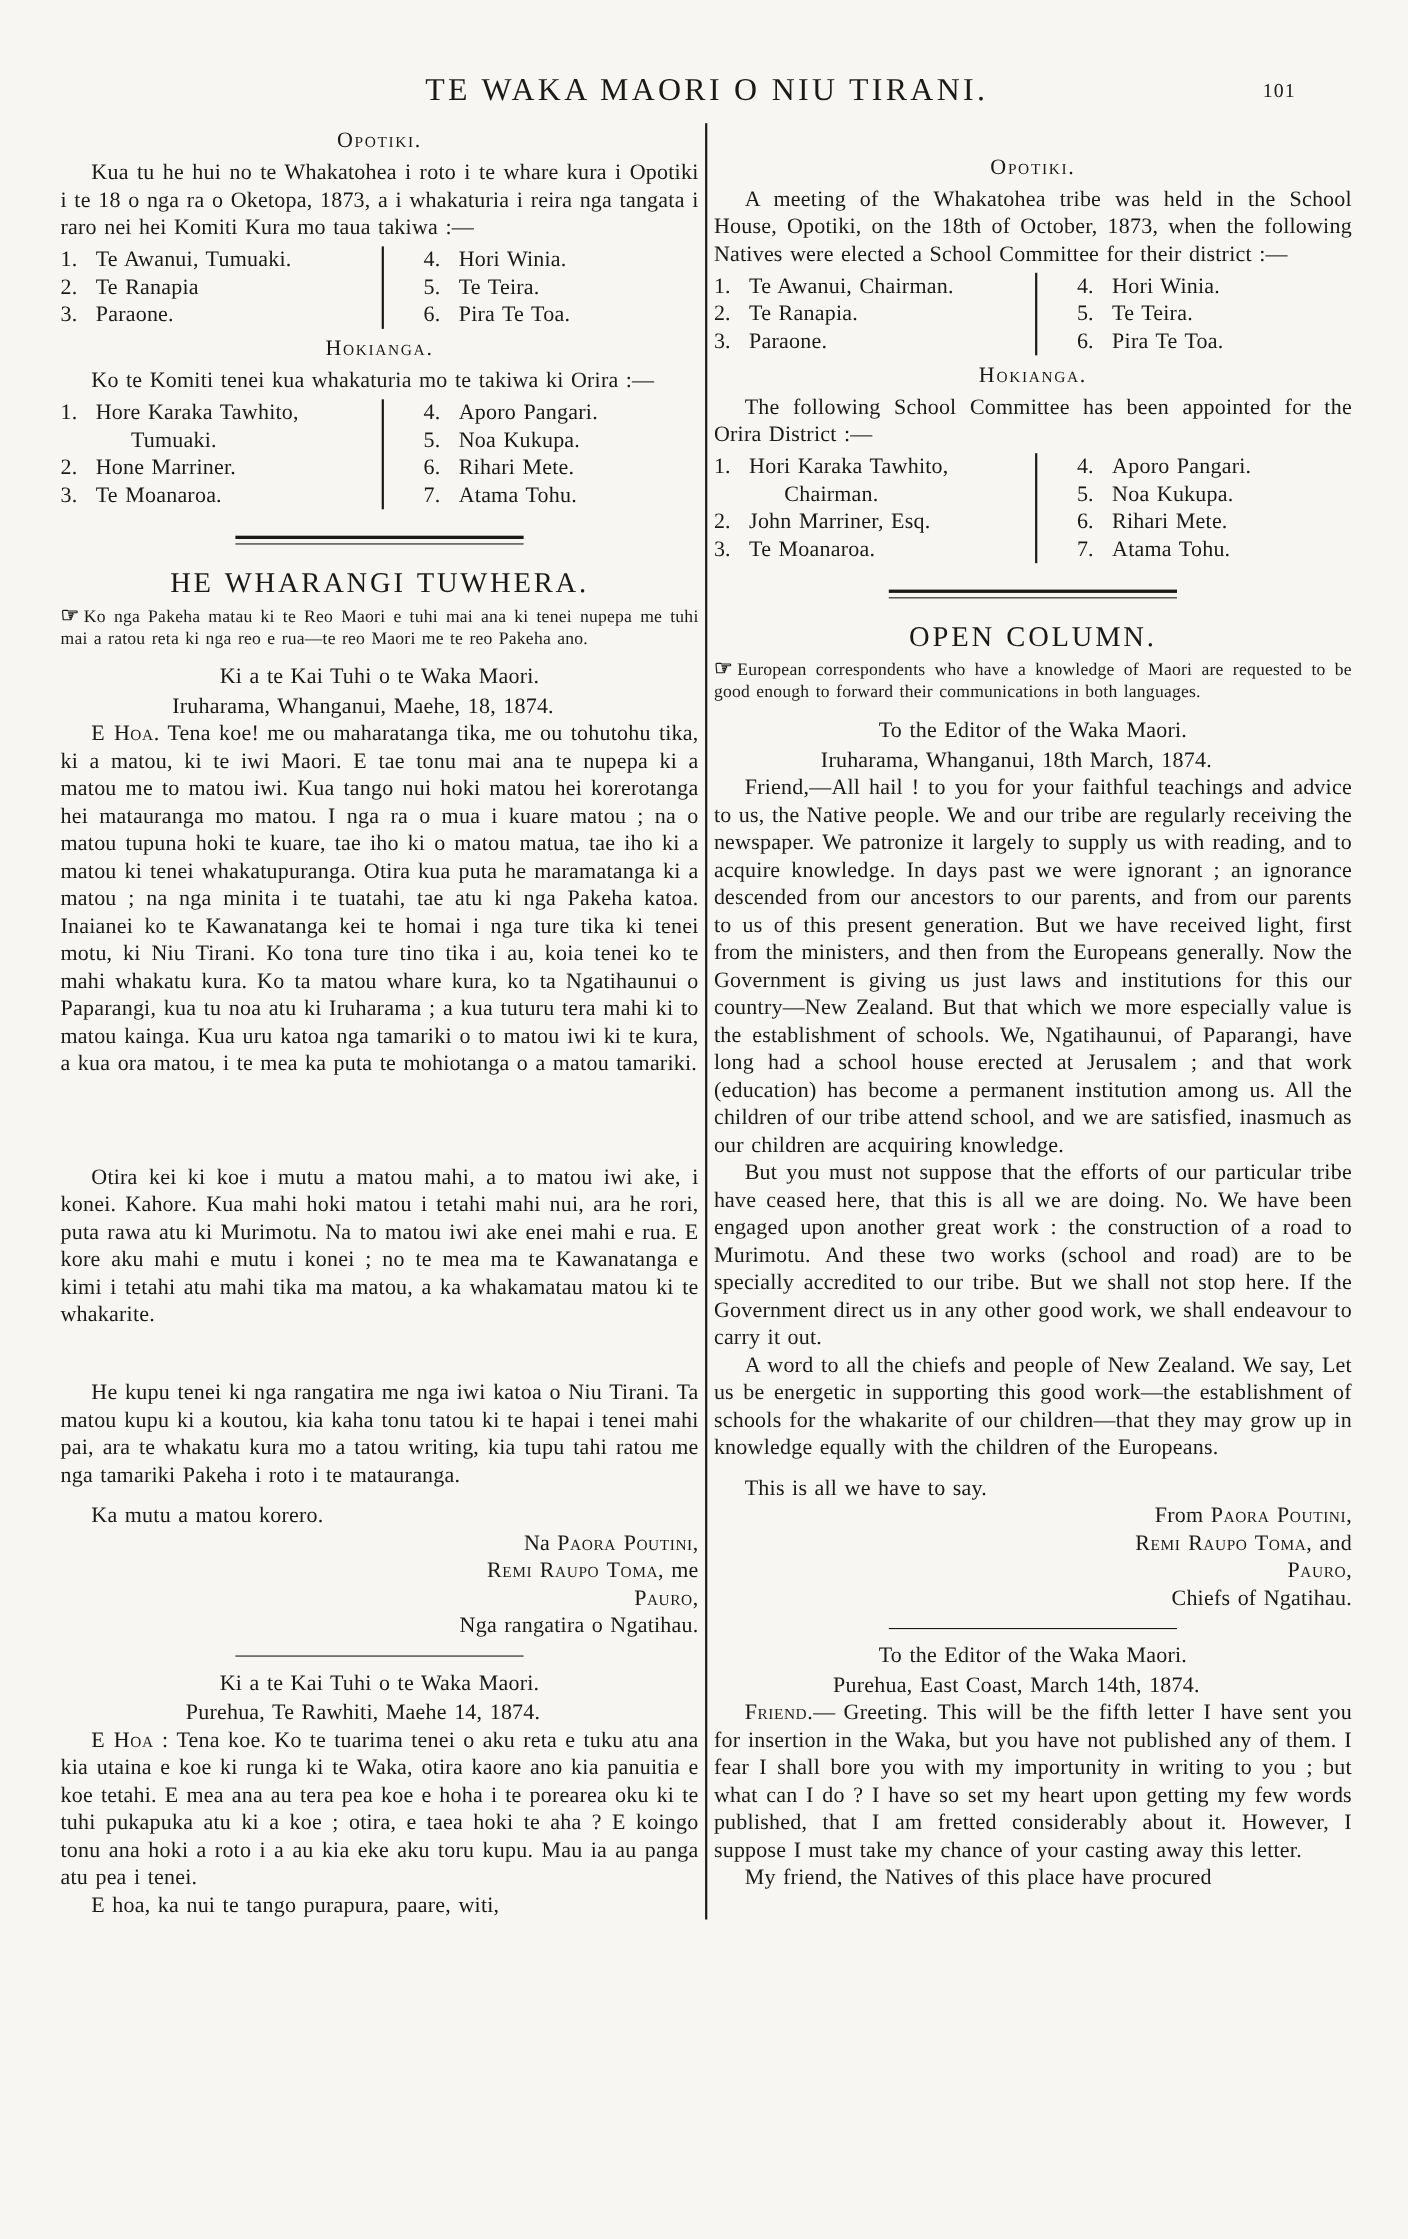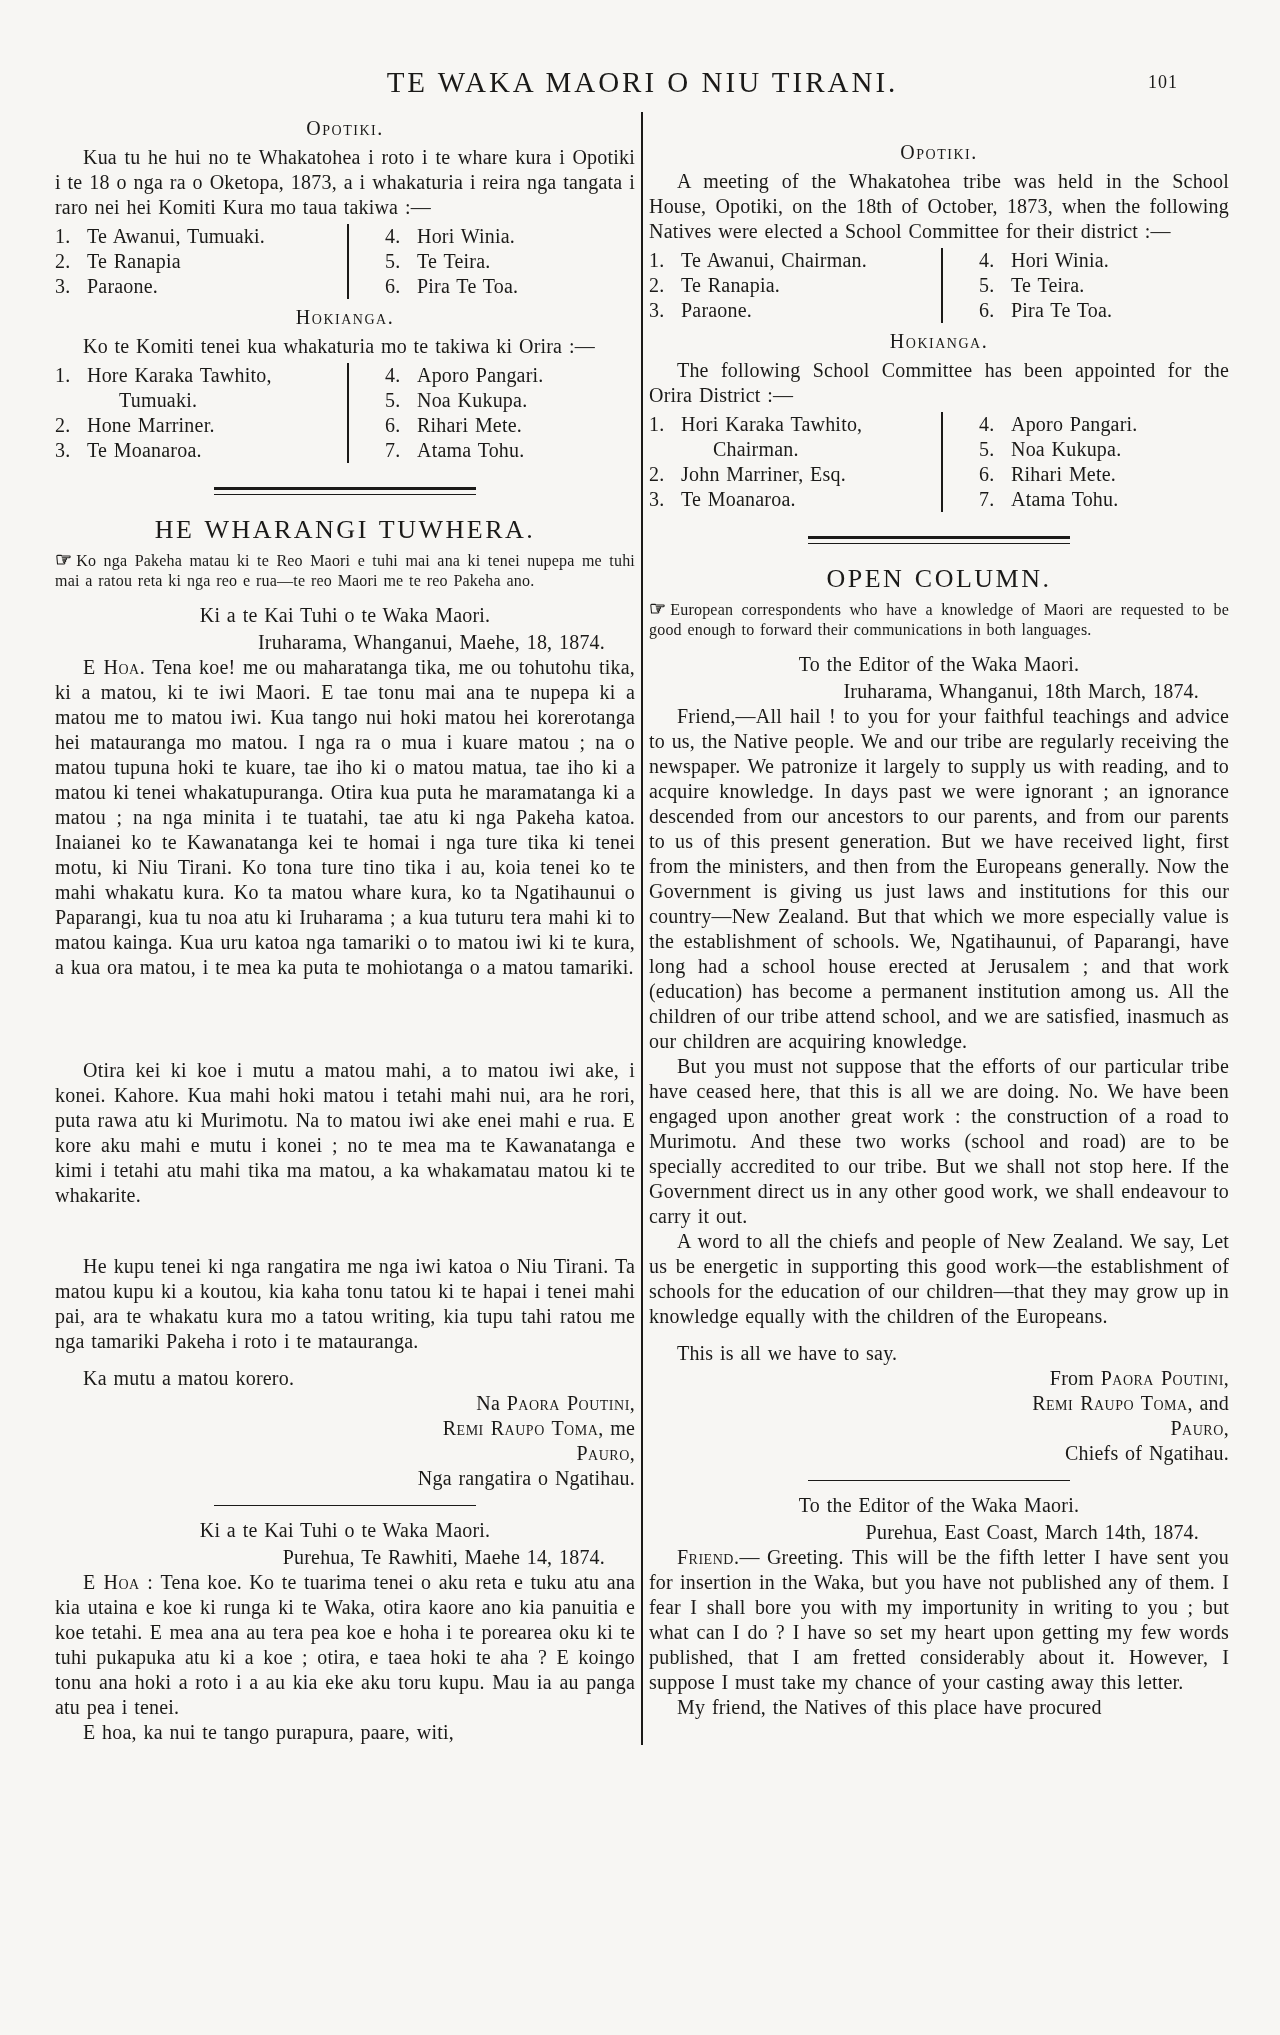--- a/index.html
+++ b/index.html
@@ -19,21 +19,21 @@
   .columns { position:absolute; top:112px; left:55px; width:1175px; display:flex; }
   .main-vrule { width:2px; background:#1b1a18; margin:0 6px; flex:0 0 2px; }
   .col { width:580px; flex:0 0 580px; font-size:20px; line-height:25px; text-align:justify;
          letter-spacing:0.2px; word-spacing:1.5px; }
   .col-right { padding-top:24px; }
 
   .sec-head { text-align:center; font-variant:small-caps; font-size:20px; letter-spacing:1.5px;
               margin:4px 0 4px; text-indent:0; }
   .big-head { text-align:center; font-size:26px; letter-spacing:2.5px; margin:6px 0 8px; }
   .letter-head { text-align:center; font-size:20px; margin:12px 0 2px; }
-  .dateline { text-align:right; padding-right:30px; }
+  .dateline { text-align:center; padding-right:30px; }
 
   .intro-par { margin:0; text-indent:1.4em; }
   .body-par { margin:0; text-indent:1.4em; }
   .notice { font-size:16px; line-height:20px; margin:2px 0 0; }
   .manicule { font-size:19px; font-weight:bold; padding-right:4px; }
   .lead-caps { font-variant:small-caps; margin-right:0.35em; letter-spacing:0.5px; }
 
   .clist { display:flex; margin:4px 0 6px; }
   .cl-col { }
   .cl-col.a { width:292px; flex:0 0 292px; }
@@ -251,21 +251,21 @@
 
       <div class="double-rule"></div>
 
       <div class="big-head">OPEN COLUMN.</div>
       <p class="notice"><span class="manicule">☞</span><span>European correspondents who have a knowledge of Maori are requested to be good enough to forward their communications in both languages.</span></p>
 
       <div class="letter-head">To the Editor of the Waka Maori.</div>
       <div class="dateline">Iruharama, Whanganui, 18th March, 1874.</div>
       <p class="body-par">Friend,—All hail ! to you for your faithful teachings and advice to us, the Native people. We and our tribe are regularly receiving the newspaper. We patronize it largely to supply us with reading, and to acquire knowledge. In days past we were ignorant ; an ignorance descended from our ancestors to our parents, and from our parents to us of this present generation. But we have received light, first from the ministers, and then from the Europeans generally. Now the Government is giving us just laws and institutions for this our country—New Zealand. But that which we more especially value is the establishment of schools. We, Ngatihaunui, of Paparangi, have long had a school house erected at Jerusalem ; and that work (education) has become a permanent institution among us. All the children of our tribe attend school, and we are satisfied, inasmuch as our children are acquiring knowledge.</p>
       <p class="body-par">But you must not suppose that the efforts of our particular tribe have ceased here, that this is all we are doing. No. We have been engaged upon another great work : the construction of a road to Murimotu. And these two works (school and road) are to be specially accredited to our tribe. But we shall not stop here. If the Government direct us in any other good work, we shall endeavour to carry it out.</p>
-      <p class="body-par">A word to all the chiefs and people of New Zealand. We say, Let us be energetic in supporting this good work—the establishment of schools for the education of our children—that they may grow up in knowledge equally with the children of the Europeans.</p>
+      <p class="body-par">A word to all the chiefs and people of New Zealand. We say, Let us be energetic in supporting this good work—the establishment of schools for the whakarite of our children—that they may grow up in knowledge equally with the children of the Europeans.</p>
       <p class="closing-par">This is all we have to say.</p>
       <div class="sig-line ind-1"><span>From </span><span class="sig-caps">Paora Poutini</span><span>,</span></div>
       <div class="sig-line ind-2"><span class="sig-caps">Remi Raupo Toma</span><span>, and</span></div>
       <div class="sig-line ind-2"><span class="sig-caps">Pauro</span><span>,</span></div>
       <div class="sig-line ind-3">Chiefs of Ngatihau.</div>
 
       <div class="thin-rule"></div>
 
       <div class="letter-head">To the Editor of the Waka Maori.</div>
       <div class="dateline">Purehua, East Coast, March 14th, 1874.</div>

